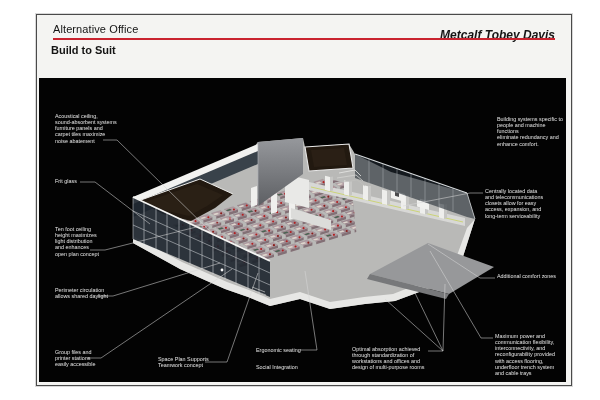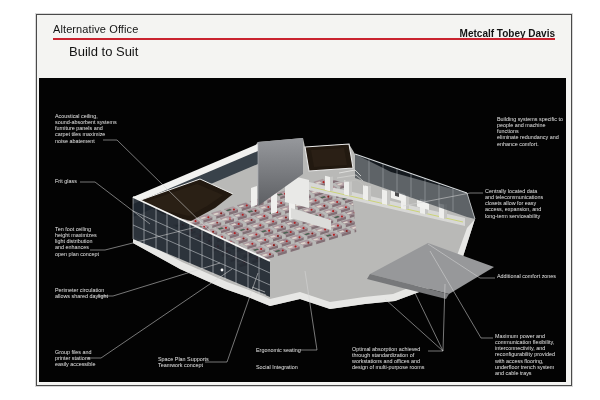--- a/index.html
+++ b/index.html
@@ -1,23 +1,23 @@
 <!DOCTYPE html>
 <html><head>
 <meta charset="utf-8">
 <style>
   html,body{margin:0;padding:0;}
   body{width:600px;height:400px;background:#ffffff;position:relative;overflow:hidden;
        font-family:"Liberation Sans","DejaVu Sans",sans-serif;}
   .slide{position:absolute;left:36px;top:14px;width:534px;height:370px;
          background:#f4f4f2;border:1px solid #4a4a4a;box-shadow:0 0 0 1px #d8d8d8;}
   .title{position:absolute;left:16px;top:8px;font-size:11px;font-weight:normal;color:#141414;letter-spacing:.1px;}
-  .firm{position:absolute;right:16px;top:13px;font-size:10px;font-weight:bold;color:#141414;}
+  .firm{position:absolute;right:16px;top:13px;font-size:12px;font-weight:bold;color:#141414;font-style:italic;}
   .rule{position:absolute;left:16px;right:16px;top:23px;height:2px;background:#c9232f;}
-  .subtitle{position:absolute;left:32px;top:29px;font-size:13px;font-weight:normal;color:#141414;}
+  .subtitle{position:absolute;left:14px;top:29px;font-size:11px;font-weight:bold;color:#141414;}
   .panel{position:absolute;left:2px;top:63px;width:527px;height:304px;background:#030303;}
   .panel svg{position:absolute;left:0;top:0;}
   .ann{position:absolute;color:#e4e4e4;font-size:5.4px;line-height:1.14;white-space:pre-line;
        font-family:"Liberation Sans","DejaVu Sans",sans-serif;}
 </style>
 </head>
 <body>
 
 <div class="slide">
   <div class="title">Alternative Office</div>

